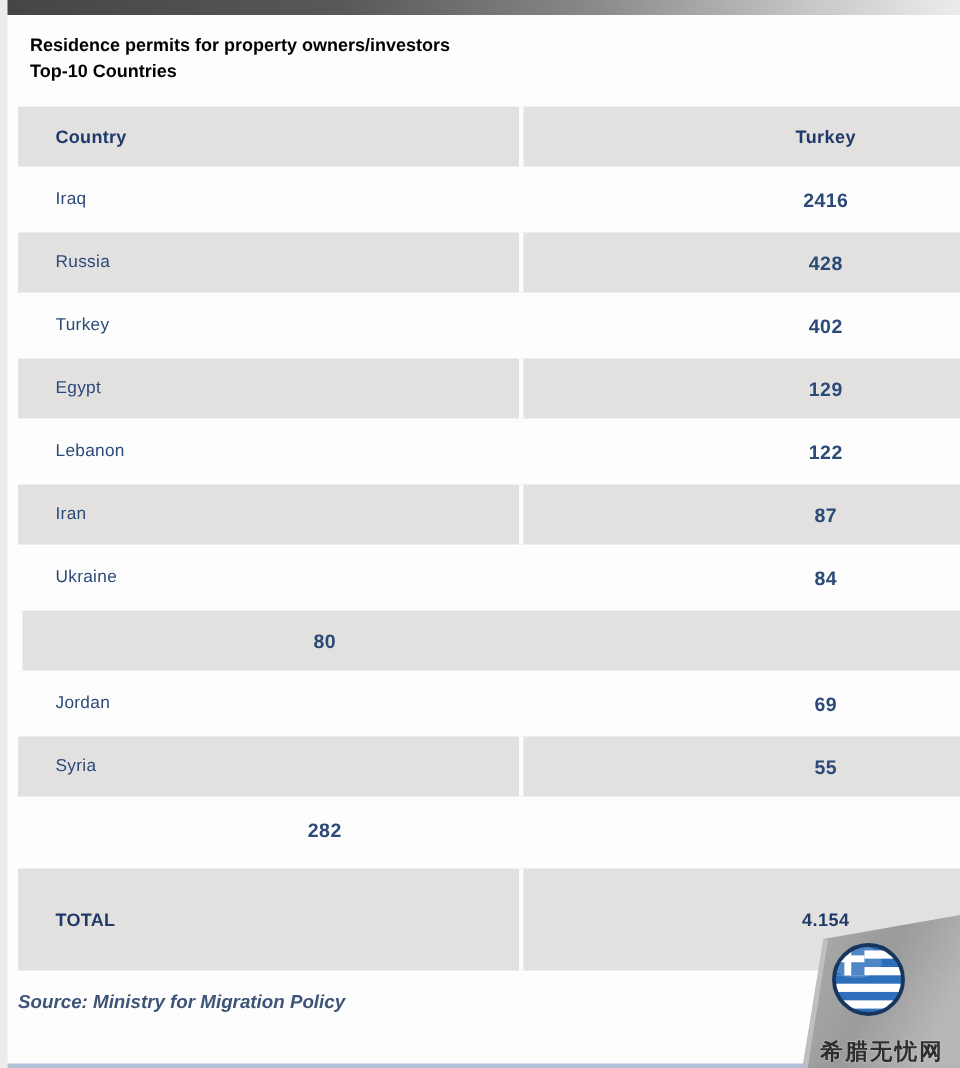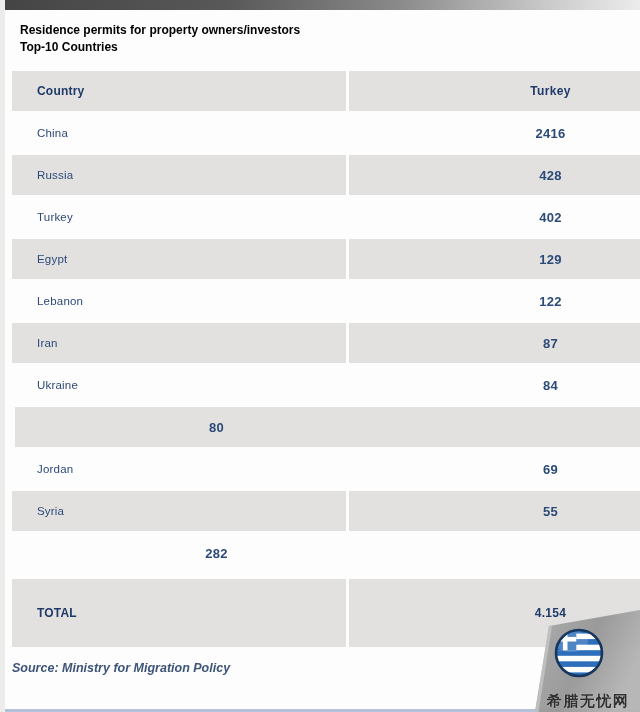--- a/index.html
+++ b/index.html
@@ -127,21 +127,21 @@
   </div>
 
   <div class="table-area">
 
     <div class="trow header-row row-gray">
       <div class="cell-country">Country</div>
       <div class="cell-permits">Turkey</div>
     </div>
 
     <div class="trow row-white">
-      <div class="cell-country">China</div>
+      <div class="cell-country">Iraq</div>
       <div class="cell-permits">2416</div>
     </div>
       <div class="trow row-gray">
       <div class="cell-country">Russia</div>
       <div class="cell-permits">428</div>
     </div>
       <div class="trow row-white">
       <div class="cell-country">Turkey</div>
       <div class="cell-permits">402</div>
     </div>

